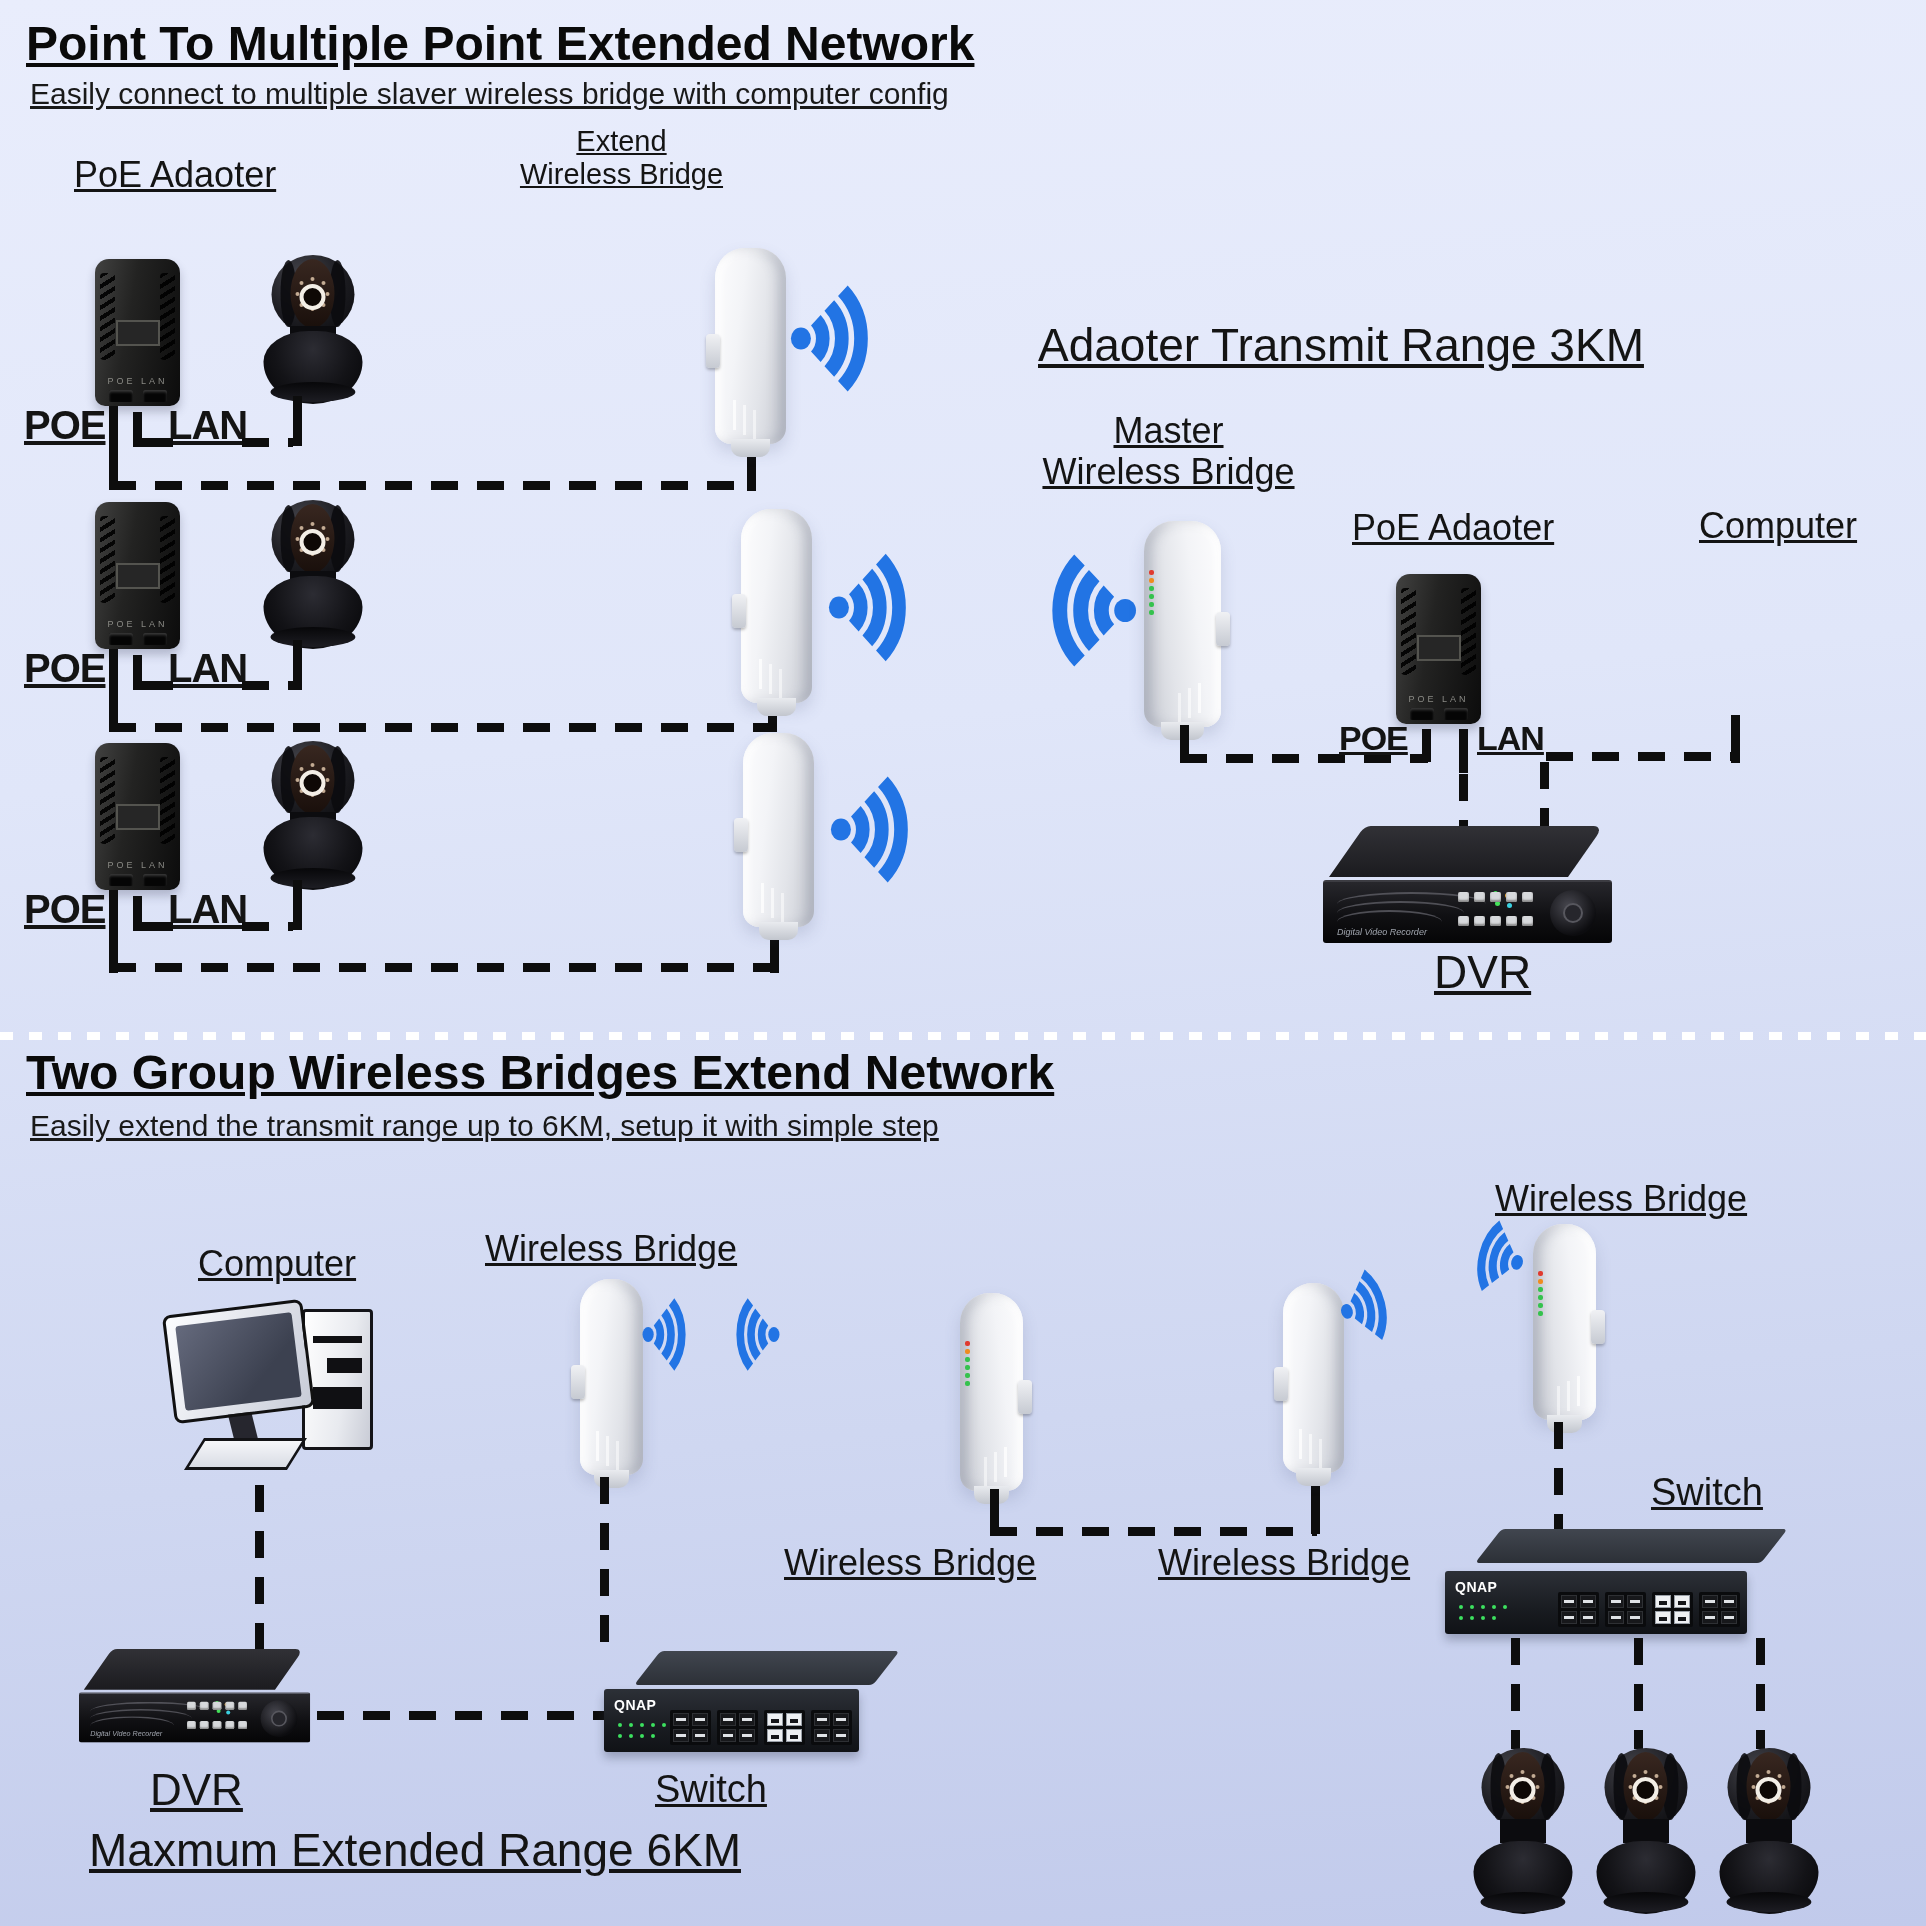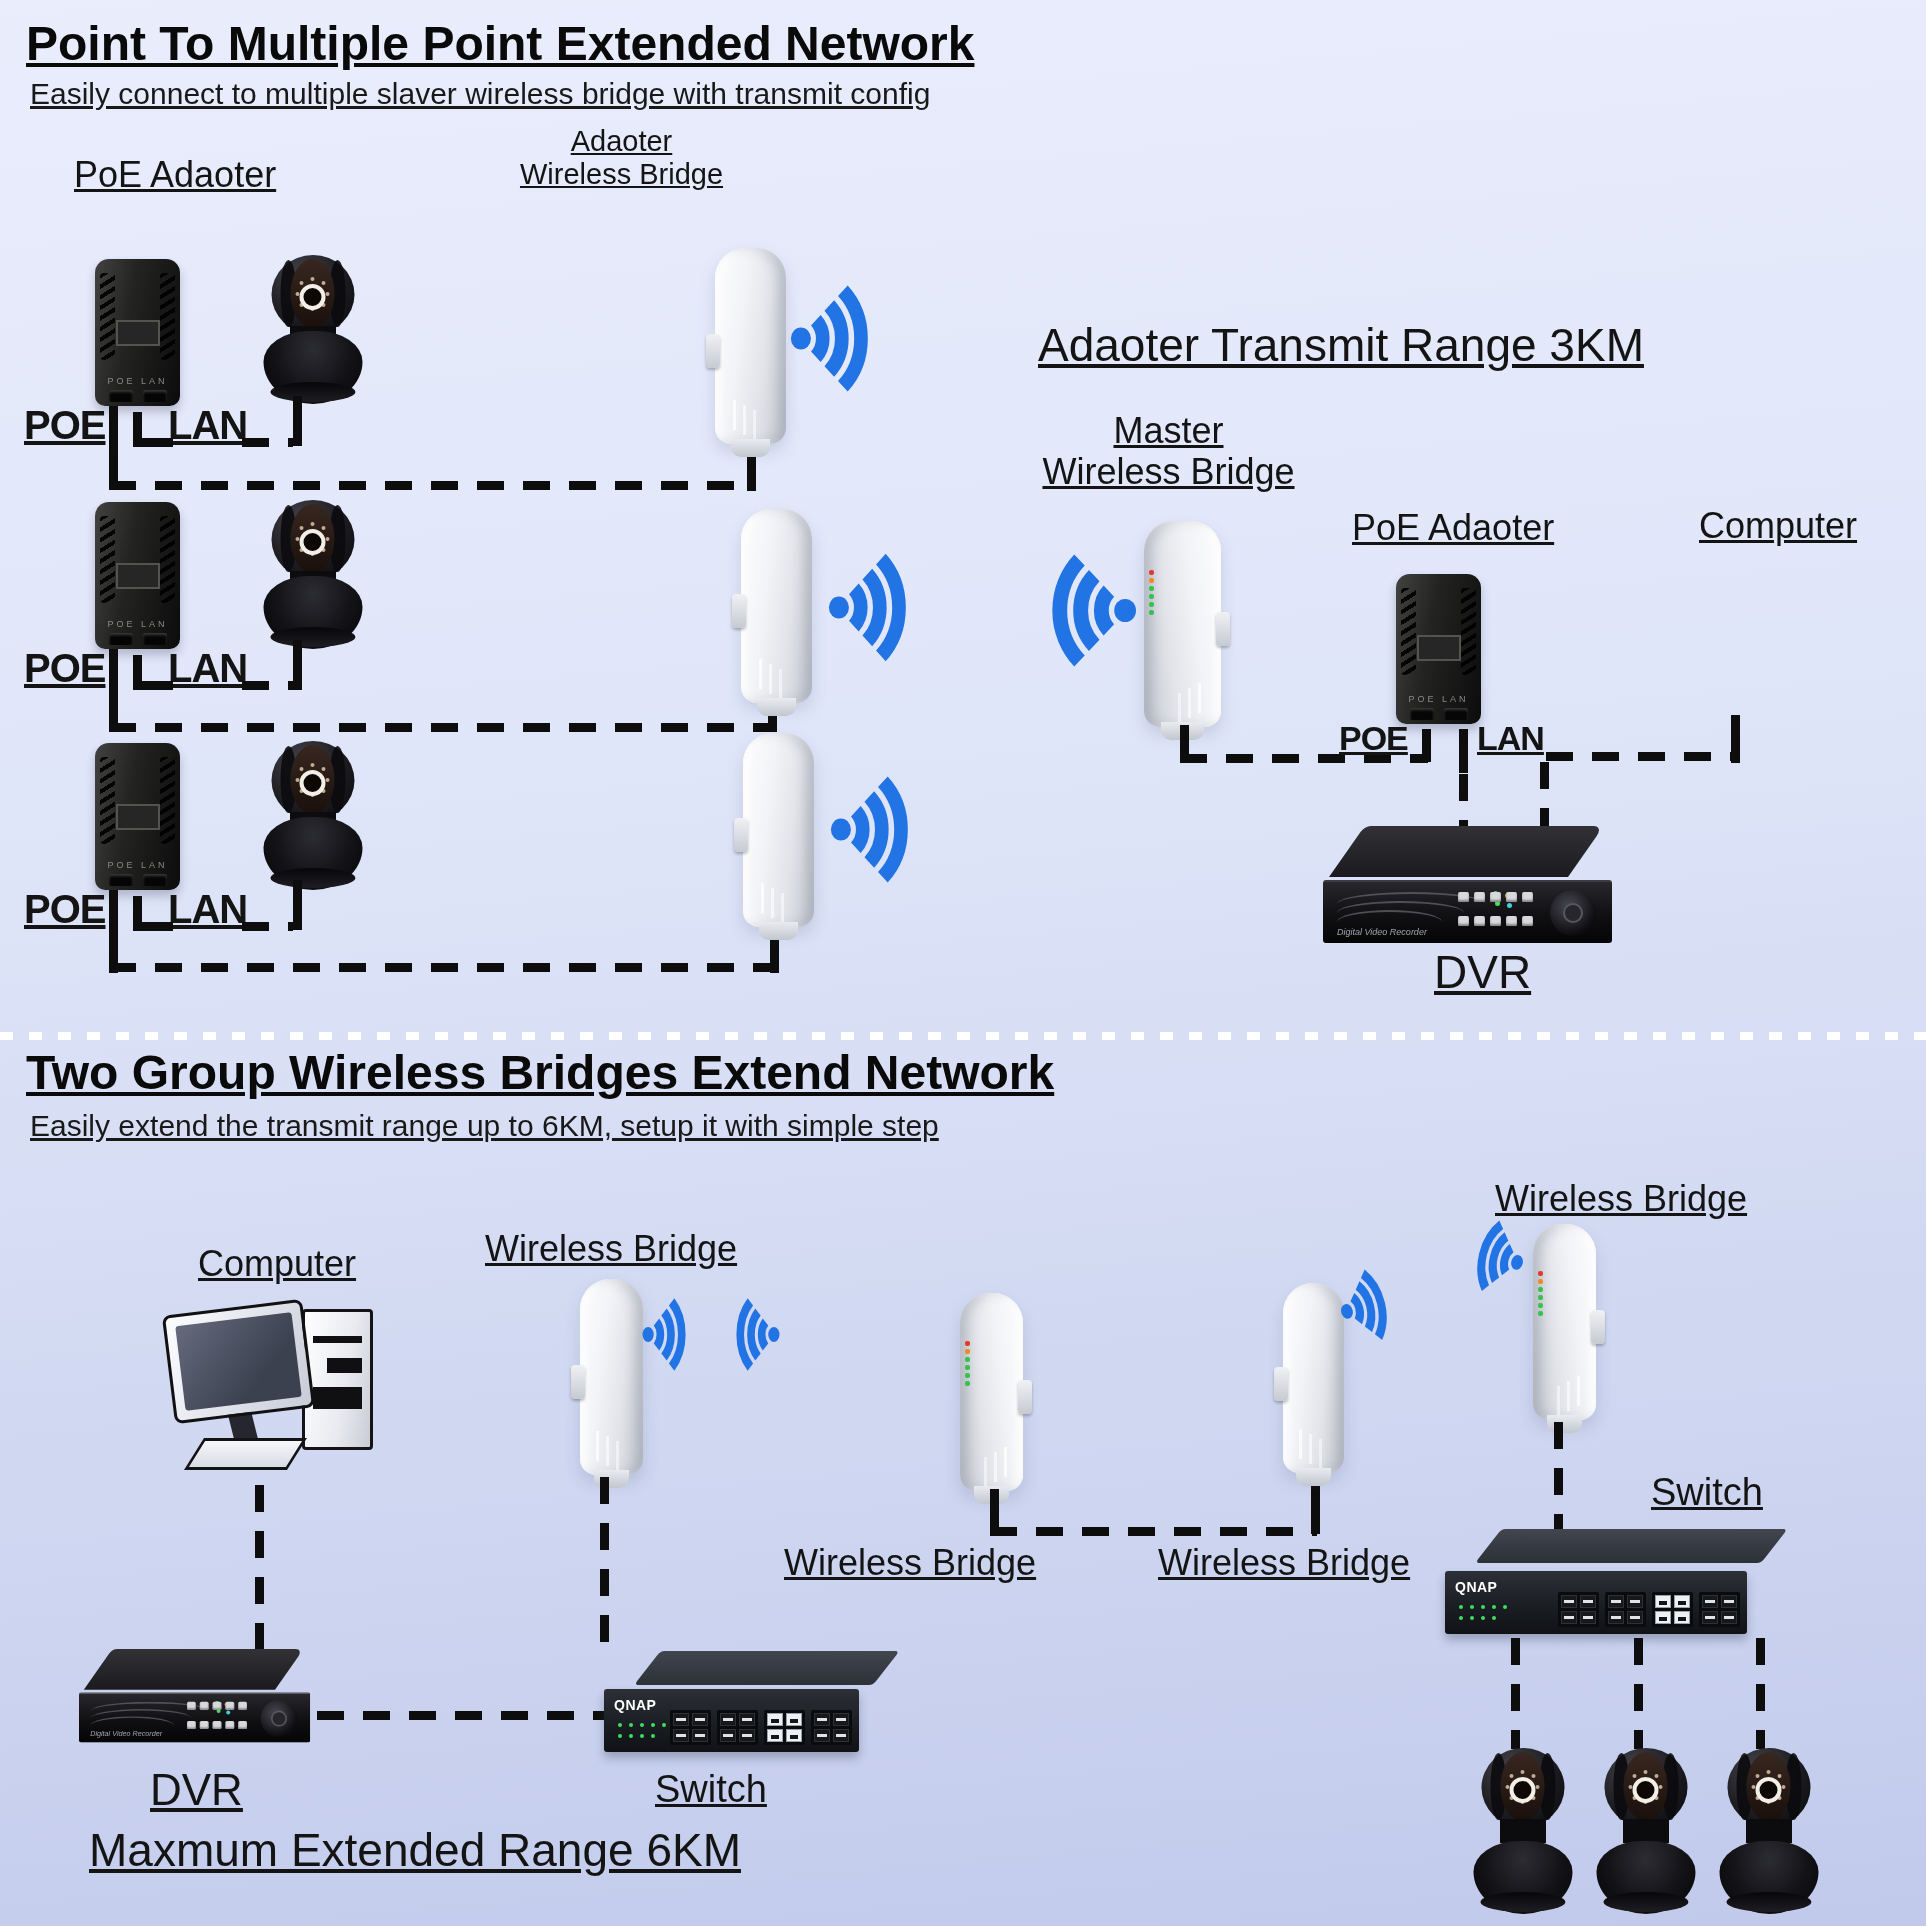--- a/index.html
+++ b/index.html
@@ -119,26 +119,26 @@
     background:linear-gradient(120deg,#fcfdff,#c8ccd8);transform:rotate(-7deg);}
   .pc .scr{position:absolute;inset:9px;border-radius:3px;background:linear-gradient(135deg,#656a7d,#3c4150 70%);}
   .pc .stand{position:absolute;left:65px;top:105px;width:24px;height:34px;background:#26262e;transform:skewX(14deg);}
   .pc .foot{position:absolute;left:28px;top:133px;width:97px;height:26px;border:3px solid #131316;
     background:linear-gradient(#f6f7fa,#d9dce4);transform:skewX(-32deg);}
 </style>
 </head>
 <body>
 
 <div class="lbl title" style="left:26px;top:16px">Point To Multiple Point Extended Network</div>
-<div class="lbl subtitle" style="left:30px;top:77px">Easily connect to multiple slaver wireless bridge with transmit config</div>
+<div class="lbl subtitle" style="left:30px;top:77px">Easily connect to multiple slaver wireless bridge with computer config</div>
 
 <div class="lbl cap" style="left:74px;top:154px">PoE Adaoter</div>
 
 <div class="lbl cap-s cap-c" style="left:463px;top:125px;width:317px">
-  <div>Adaoter</div>
+  <div>Extend</div>
   <div>Wireless Bridge</div>
 </div>
 
 <div class="poe" style="left:95px;top:259px">
   <span class="vl"></span>
     <span class="vr"></span>
   <span class="tag"></span>
   <span class="ptxt">POE LAN</span>
   <span class="ports">
       <i></i>

